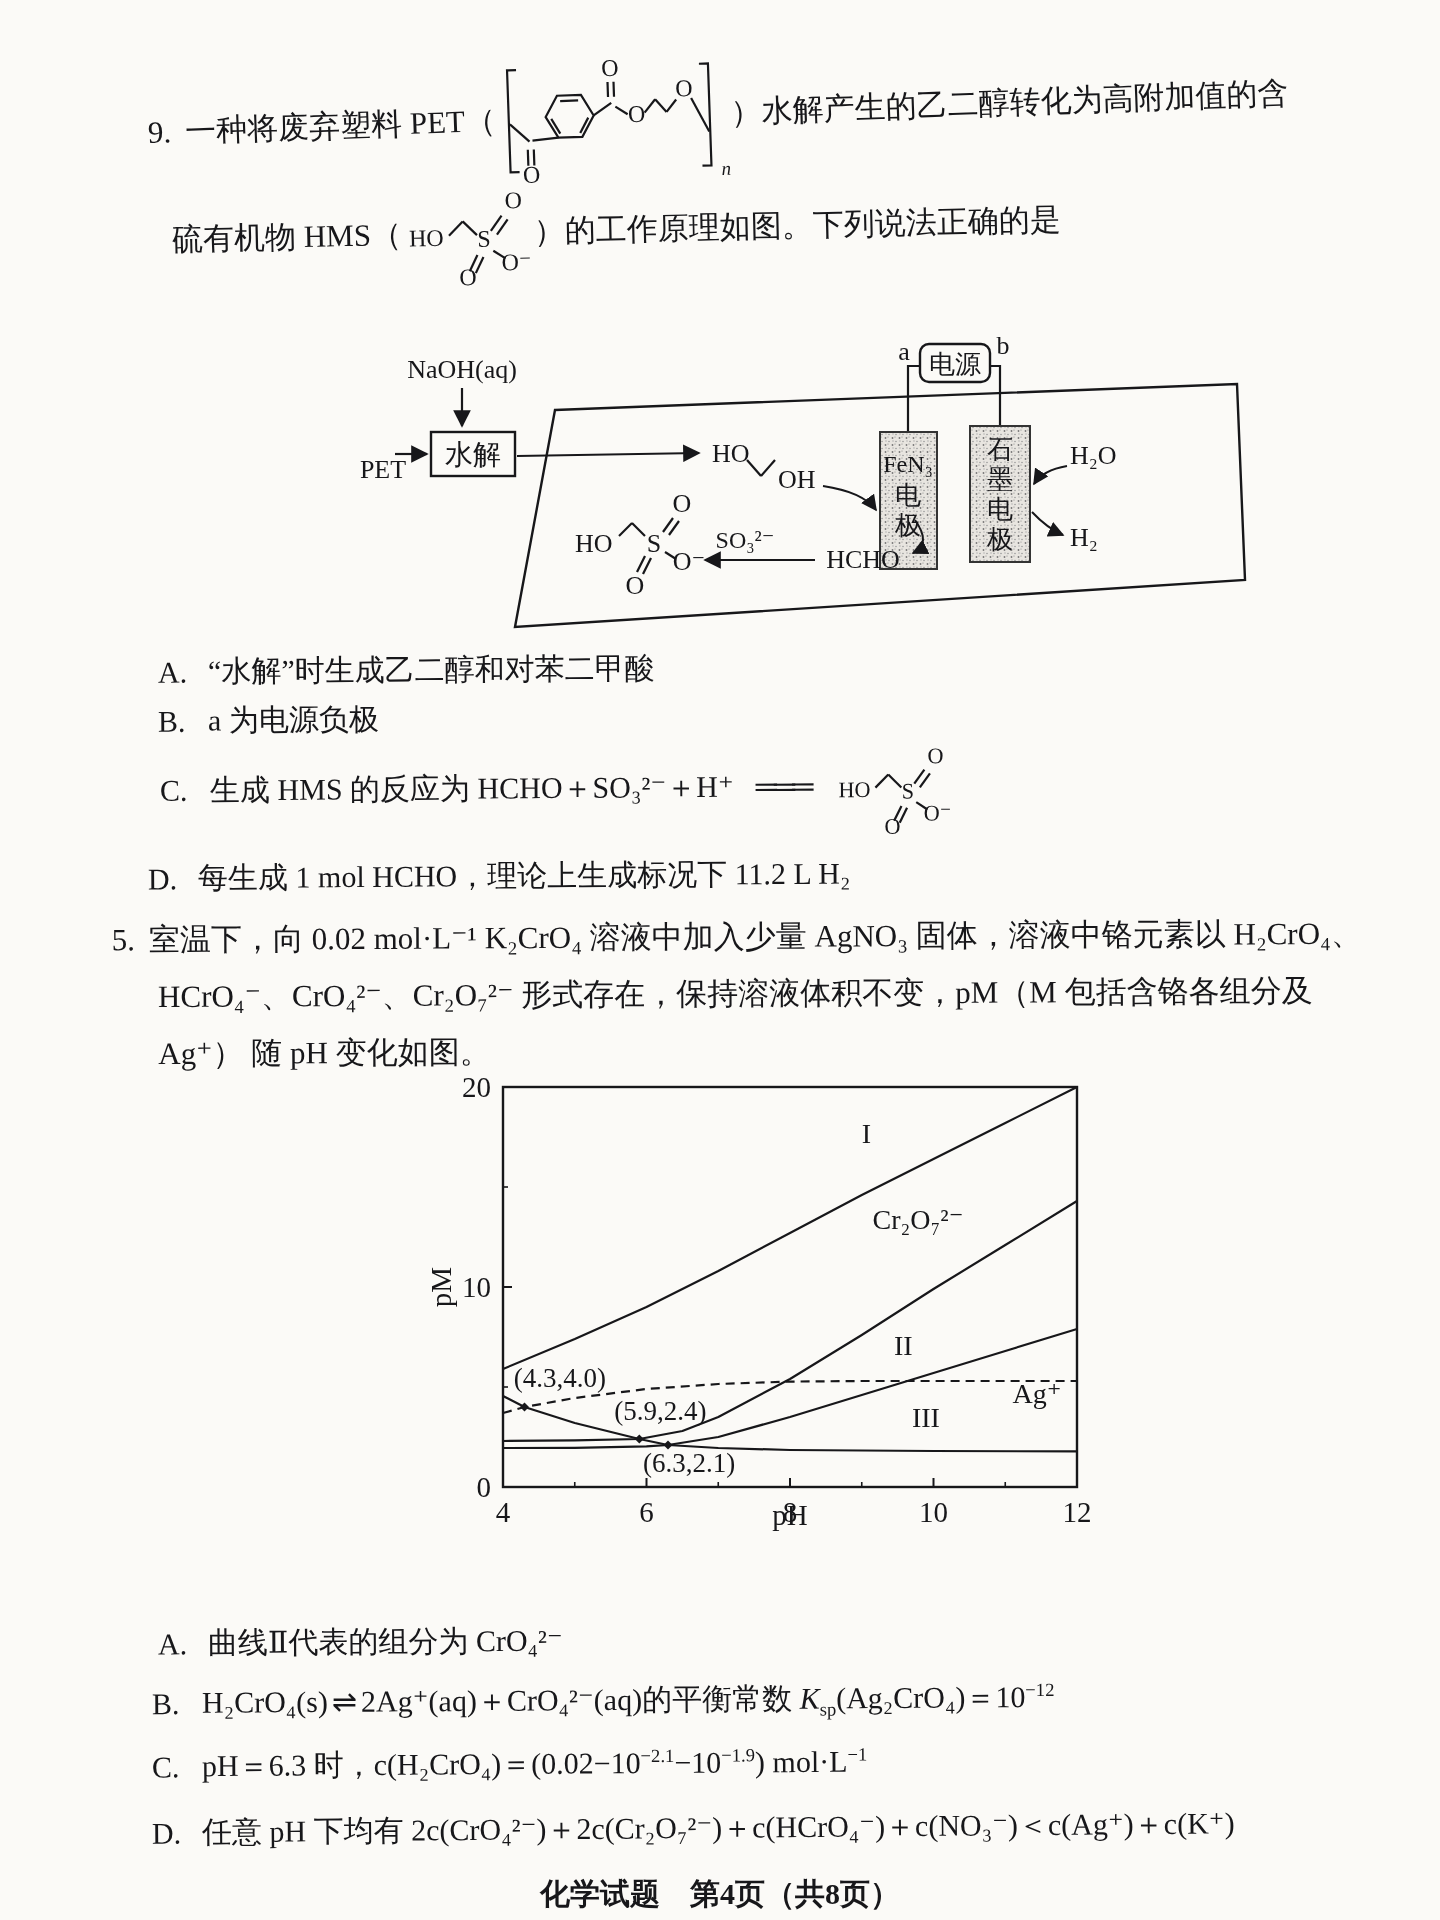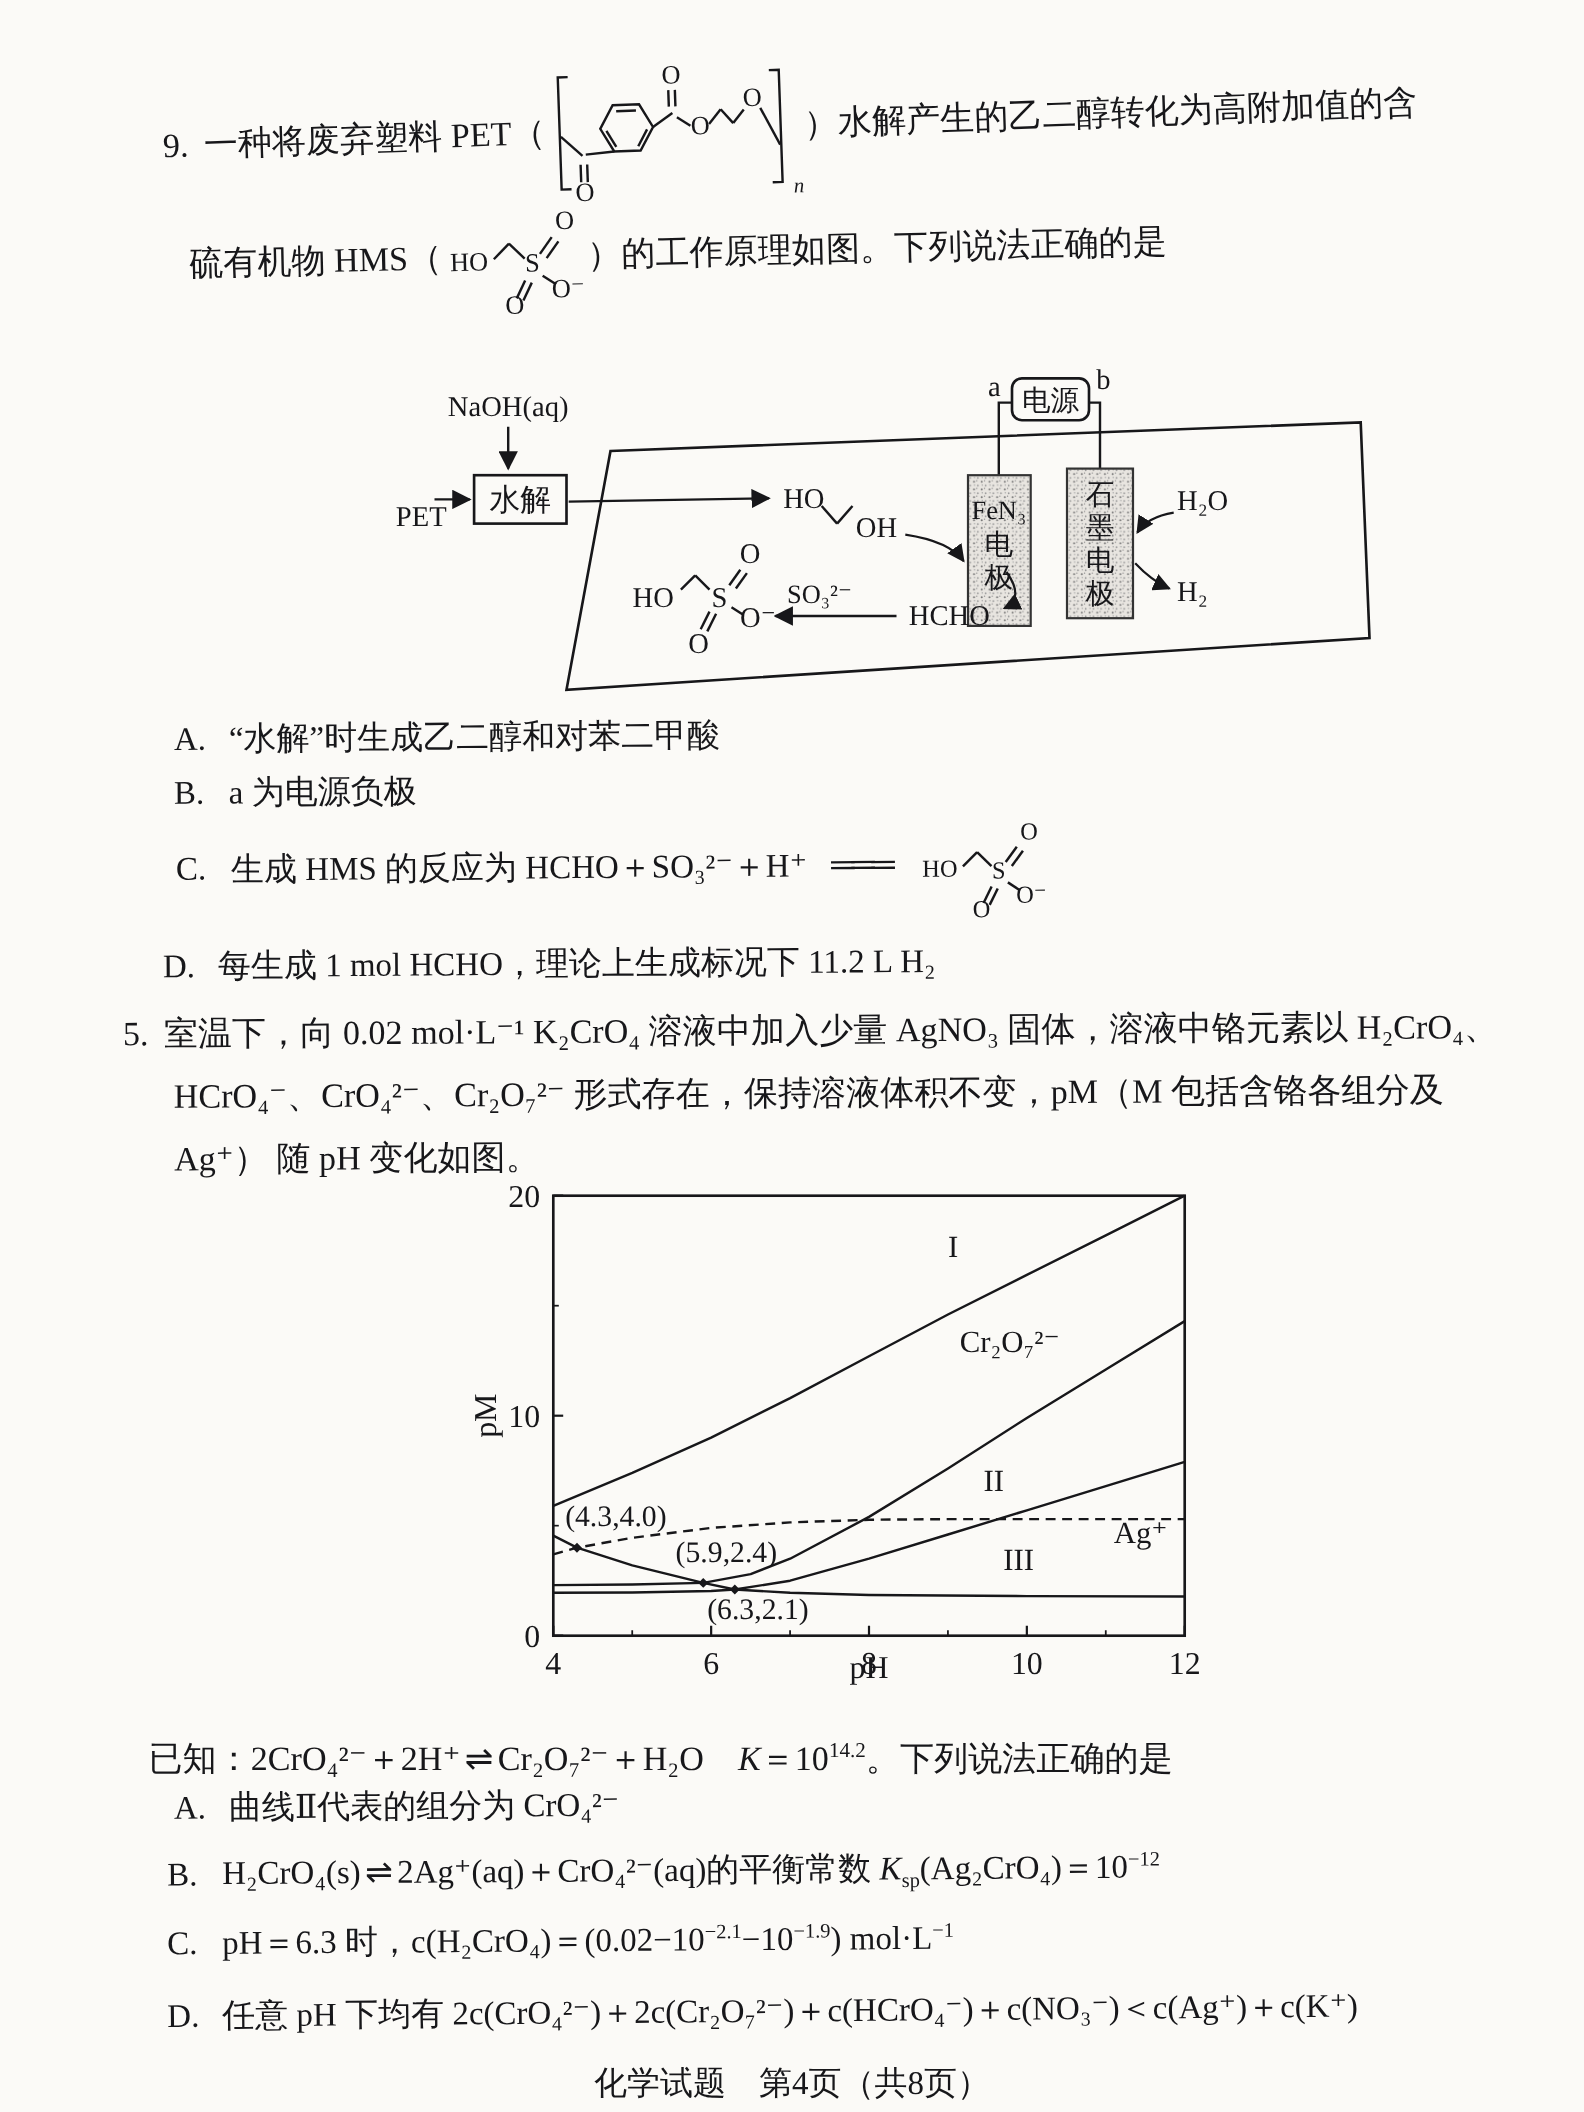--- a/index.html
+++ b/index.html
@@ -240,23 +240,20 @@
       <text x="217.91250000000002" y="400" class="cannot">(6.3,2.1)</text>
       <text x="436.75" y="71" class="clabel">I</text>
       <text x="447.51250000000005" y="157" class="clabel">Cr₂O₇²⁻</text>
       <text x="469.03749999999997" y="283" class="clabel">II</text>
       <text x="486.97499999999997" y="355" class="clabel">III</text>
       <text x="587.425" y="331" class="clabel">Ag⁺</text>
       <text x="365" y="453" class="caxis" text-anchor="middle">pH</text>
       <text x="26" y="215" class="caxis" text-anchor="middle" transform="rotate(-90 26 215)">pM</text>
     </svg>
 
-  <div class="abs t31" style="left:135px;top:1578px;white-space:nowrap;">
-    <span>已知：2CrO₄²⁻＋2H⁺</span><span class="harp">⇌</span><span>Cr₂O₇²⁻＋H₂O　</span><i class="kk">K</i><span>＝10</span><sup>14.2</sup><span>。下列说法正确的是</span>
-  </div>
 
   <div class="opt" style="left:158px;top:1622px;transform:rotate(-0.4deg);">
     <span class="lbl">A.</span>
     <span>曲线Ⅱ代表的组分为 CrO₄²⁻</span>
   </div>
   <div class="opt" style="left:152px;top:1680px;transform:rotate(-0.4deg);">
     <span class="lbl">B.</span>
     <span>
       <span>H₂CrO₄(s)</span><span class="harp">⇌</span><span>2Ag⁺(aq)＋CrO₄²⁻(aq)的平衡常数 </span><i class="kk">K</i><sub>sp</sub><span>(Ag₂CrO₄)＝10</span><sup>−12</sup>
     </span>
@@ -265,14 +262,14 @@
     <span class="lbl">C.</span>
     <span>
       <span>pH＝6.3 时，c(H₂CrO₄)＝(0.02−10</span><sup>−2.1</sup><span>−10</span><sup>−1.9</sup><span>) mol·L</span><sup>−1</sup>
     </span>
   </div>
   <div class="opt" style="left:152px;top:1808px;transform:rotate(-0.5deg);">
     <span class="lbl">D.</span>
     <span>任意 pH 下均有 2c(CrO₄²⁻)＋2c(Cr₂O₇²⁻)＋c(HCrO₄⁻)＋c(NO₃⁻)＜c(Ag⁺)＋c(K⁺)</span>
   </div>
 
-  <div class="footer" style="top:1874px;">化学试题　第4页（共8页）</div>
+  <div class="footer" style="top:1874px;font-weight:bold;">化学试题　第4页（共8页）</div>
 </div>
 
 </body></html>

